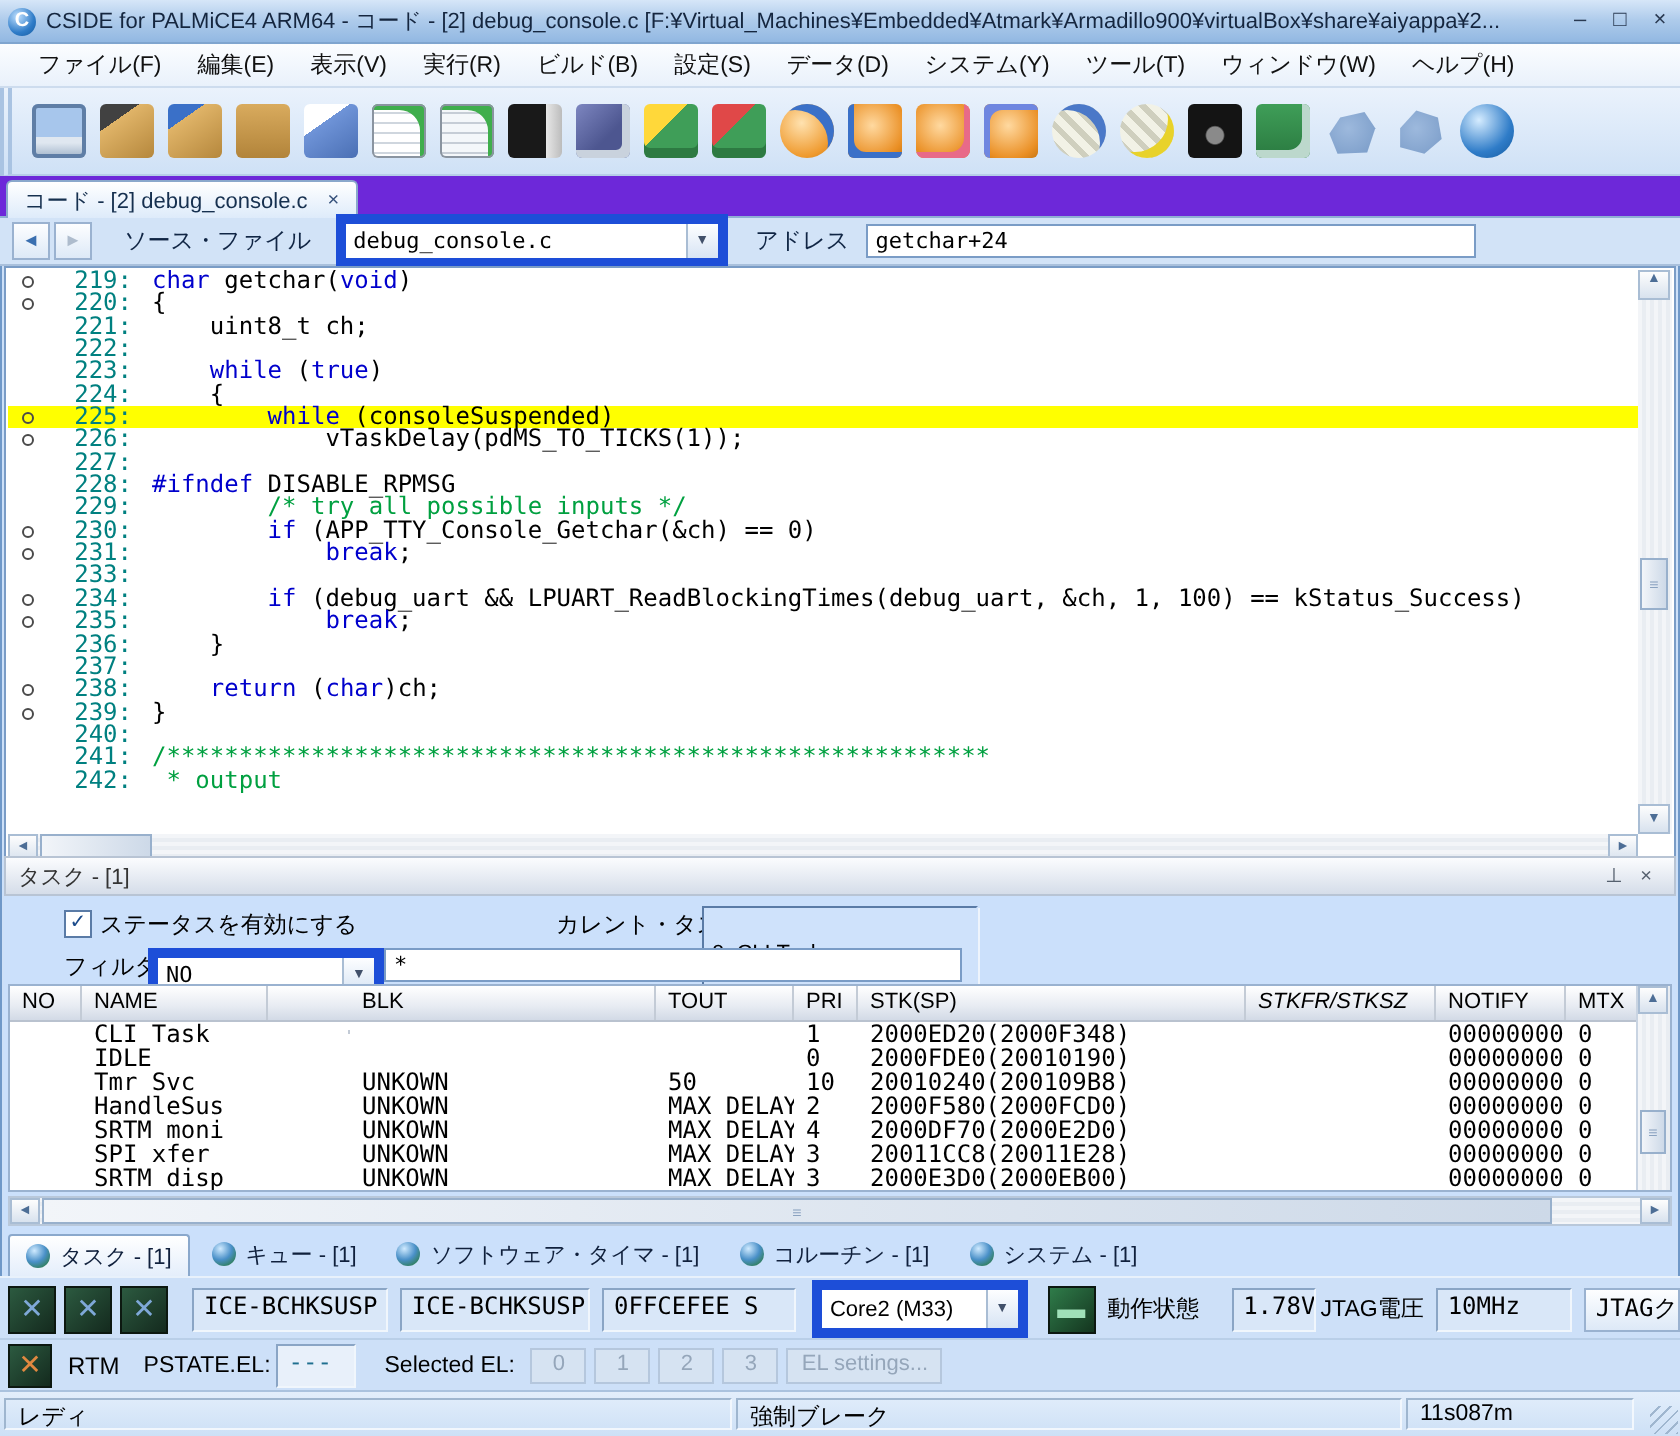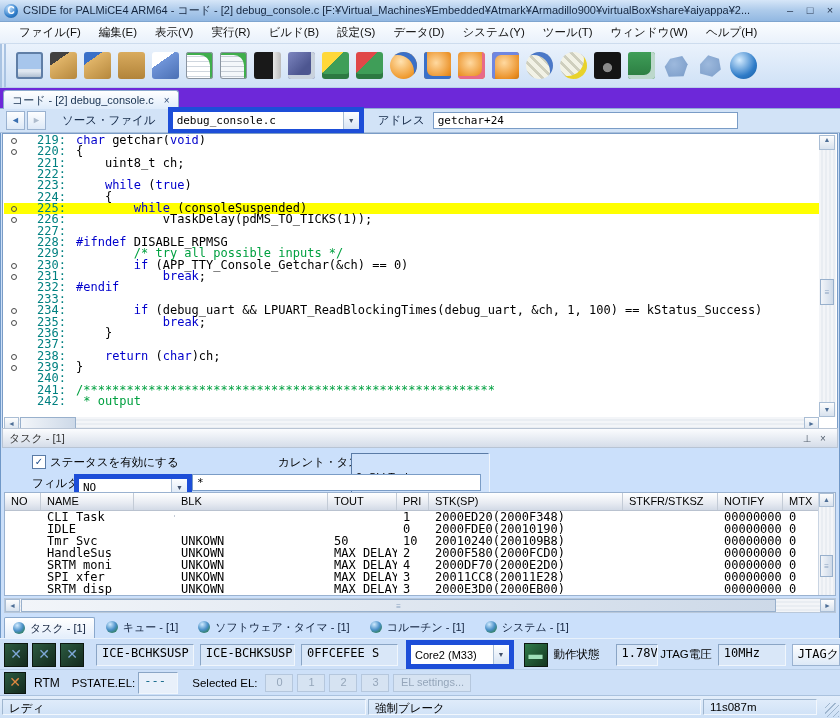--- a/index.html
+++ b/index.html
@@ -86,21 +86,21 @@
   #filterinput{position:absolute;left:190px;top:0;width:279px;height:15px;border:1px solid #7a9cc6;background:#fff;font-family:"DejaVu Sans Mono",monospace;font-size:11px;padding:0 4px;}
   
   #ttable{position:absolute;left:2px;top:44px;width:832px;height:104px;background:#fff;border:1px solid #9ab2d0;box-sizing:border-box;}
   #thead{display:flex;height:17px;background:linear-gradient(#ffffff,#e7ebf2 60%,#d2dae6);border-bottom:1px solid #b9c2cf;font-size:11px;color:#000;}
   #thead .hc{border-right:1px solid #c3cbd6;padding:2px 0 0 6px;box-sizing:border-box;overflow:hidden;white-space:nowrap;}
   #tbody{font-family:"DejaVu Sans Mono",monospace;font-size:12px;}
   .trow{display:flex;height:12px;line-height:12px;white-space:nowrap;}
   .trow .tc{padding-left:6px;box-sizing:border-box;overflow:hidden;}
   .cw0{width:36px;flex:0 0 36px;}.cw1{width:93px;flex:0 0 93px;}.cw2{width:41px;flex:0 0 41px;margin-top:22px;}
   .cw3{width:153px;flex:0 0 153px;}.cw4{width:69px;flex:0 0 69px;}.cw5{width:32px;flex:0 0 32px;}
-  .cw6{width:194px;flex:0 0 194px;}.cw7{width:95px;flex:0 0 95px;}.cw8{width:65px;flex:0 0 65px;}
+  .cw6{width:194px;flex:0 0 194px;}.cw7{width:95px;flex:0 0 95px;font-style:italic;}.cw8{width:65px;flex:0 0 65px;}
   .cw9{width:38px;flex:0 0 38px;}
   #tvscroll{position:absolute;right:0;top:0;bottom:0;width:16px;background:repeating-linear-gradient(90deg,#f3f5f8 0 2px,#e9edf2 2px 4px);border-left:1px solid #c9d4e2;}
   #thscroll{position:absolute;left:2px;top:150px;width:832px;height:15px;background:repeating-linear-gradient(#f3f5f8 0 2px,#e9edf2 2px 4px);border:1px solid #b9c8da;box-sizing:border-box;}
   
   #ptabs{position:absolute;left:2px;top:167px;width:832px;height:23px;display:flex;align-items:flex-end;}
   .ptab{height:20px;display:flex;align-items:center;padding:0 8px;font-size:11px;color:#10203c;margin-right:2px;border:1px solid transparent;}
   .ptab.active{background:linear-gradient(#ffffff,#e4eefb);border:1px solid #8aa8cc;border-bottom:none;border-radius:2px 2px 0 0;}
   .sphere{width:12px;height:12px;border-radius:50%;margin-right:5px;background:radial-gradient(circle at 35% 28%,#cfeaff,#4a90c8 48%,#2e7d4f 85%);}
   
   #statusrow1{left:0;top:638px;width:840px;height:31px;background:#cde0f8;border-top:1px solid #e8f1fb;display:flex;align-items:center;font-size:11.5px;}
@@ -195,21 +195,20 @@
         <div class="code-line"><span class="marker"></span><span class="lnum">222:</span><span class="ltext"></span></div>
         <div class="code-line"><span class="marker"></span><span class="lnum">223:</span><span class="ltext"><span class="c-p">    </span><span class="c-k">while</span><span class="c-p"> (</span><span class="c-k">true</span><span class="c-p">)</span></span></div>
         <div class="code-line"><span class="marker"></span><span class="lnum">224:</span><span class="ltext"><span class="c-p">    {</span></span></div>
         <div class="code-line hl"><span class="marker on"></span><span class="lnum">225:</span><span class="ltext"><span class="c-p">        </span><span class="c-k">while</span><span class="c-p"> (consoleSuspended)</span></span></div>
         <div class="code-line"><span class="marker on"></span><span class="lnum">226:</span><span class="ltext"><span class="c-p">            vTaskDelay(pdMS_TO_TICKS(1));</span></span></div>
         <div class="code-line"><span class="marker"></span><span class="lnum">227:</span><span class="ltext"></span></div>
         <div class="code-line"><span class="marker"></span><span class="lnum">228:</span><span class="ltext"><span class="c-k">#ifndef</span><span class="c-p"> DISABLE_RPMSG</span></span></div>
         <div class="code-line"><span class="marker"></span><span class="lnum">229:</span><span class="ltext"><span class="c-c">        /* try all possible inputs */</span></span></div>
         <div class="code-line"><span class="marker on"></span><span class="lnum">230:</span><span class="ltext"><span class="c-p">        </span><span class="c-k">if</span><span class="c-p"> (APP_TTY_Console_Getchar(&amp;ch) == 0)</span></span></div>
         <div class="code-line"><span class="marker on"></span><span class="lnum">231:</span><span class="ltext"><span class="c-p">            </span><span class="c-k">break</span><span class="c-p">;</span></span></div>
-        <div class="code-line"><span class="marker"></span><span class="lnum">232:</span><span class="ltext"><span class="c-k">#endif</span></span></div>
         <div class="code-line"><span class="marker"></span><span class="lnum">233:</span><span class="ltext"></span></div>
         <div class="code-line"><span class="marker on"></span><span class="lnum">234:</span><span class="ltext"><span class="c-p">        </span><span class="c-k">if</span><span class="c-p"> (debug_uart &amp;&amp; LPUART_ReadBlockingTimes(debug_uart, &amp;ch, 1, 100) == kStatus_Success)</span></span></div>
         <div class="code-line"><span class="marker on"></span><span class="lnum">235:</span><span class="ltext"><span class="c-p">            </span><span class="c-k">break</span><span class="c-p">;</span></span></div>
         <div class="code-line"><span class="marker"></span><span class="lnum">236:</span><span class="ltext"><span class="c-p">    }</span></span></div>
         <div class="code-line"><span class="marker"></span><span class="lnum">237:</span><span class="ltext"></span></div>
         <div class="code-line"><span class="marker on"></span><span class="lnum">238:</span><span class="ltext"><span class="c-p">    </span><span class="c-k">return</span><span class="c-p"> (</span><span class="c-k">char</span><span class="c-p">)ch;</span></span></div>
         <div class="code-line"><span class="marker on"></span><span class="lnum">239:</span><span class="ltext"><span class="c-p">}</span></span></div>
         <div class="code-line"><span class="marker"></span><span class="lnum">240:</span><span class="ltext"></span></div>
         <div class="code-line"><span class="marker"></span><span class="lnum">241:</span><span class="ltext"><span class="c-c">/*********************************************************</span></span></div>
         <div class="code-line"><span class="marker"></span><span class="lnum">242:</span><span class="ltext"><span class="c-c"> * output</span></span></div>

